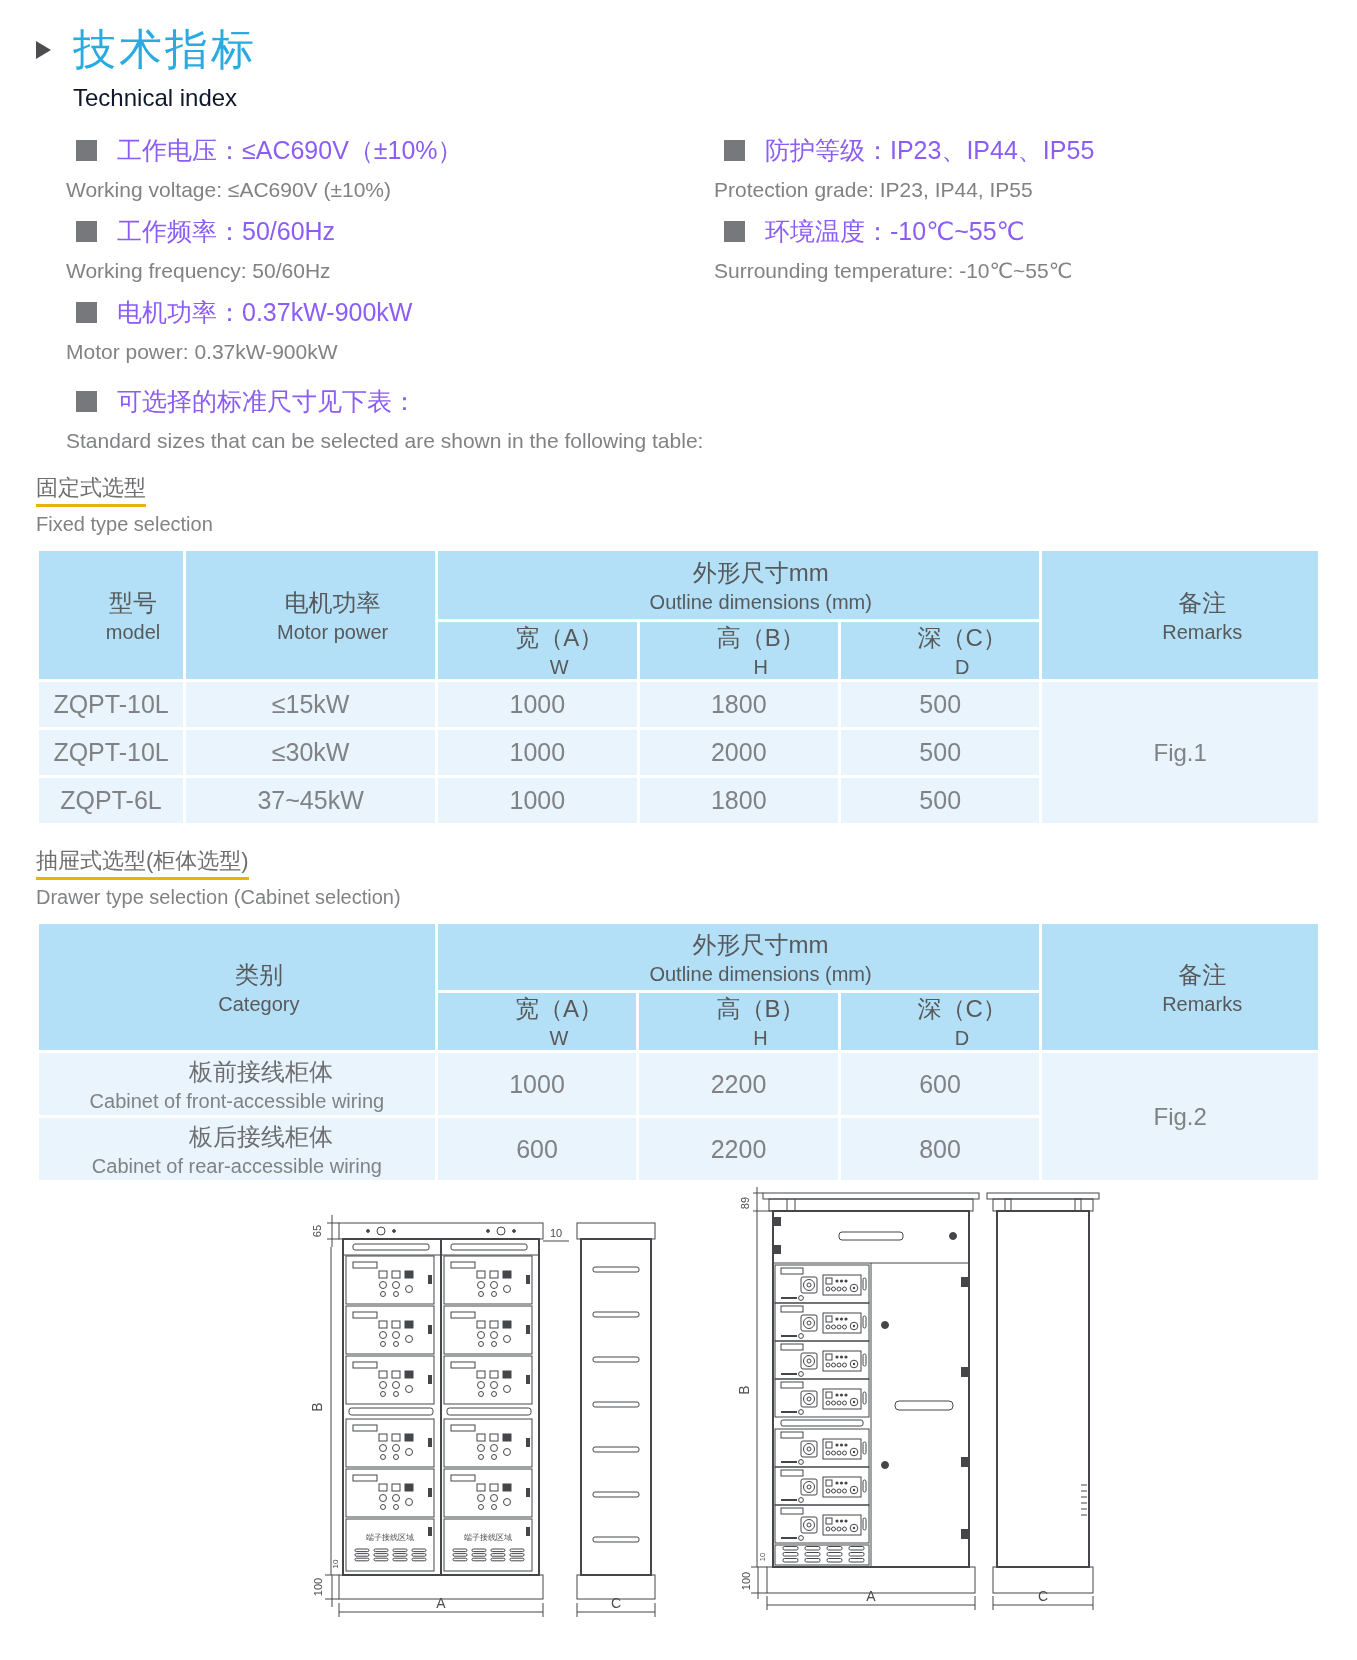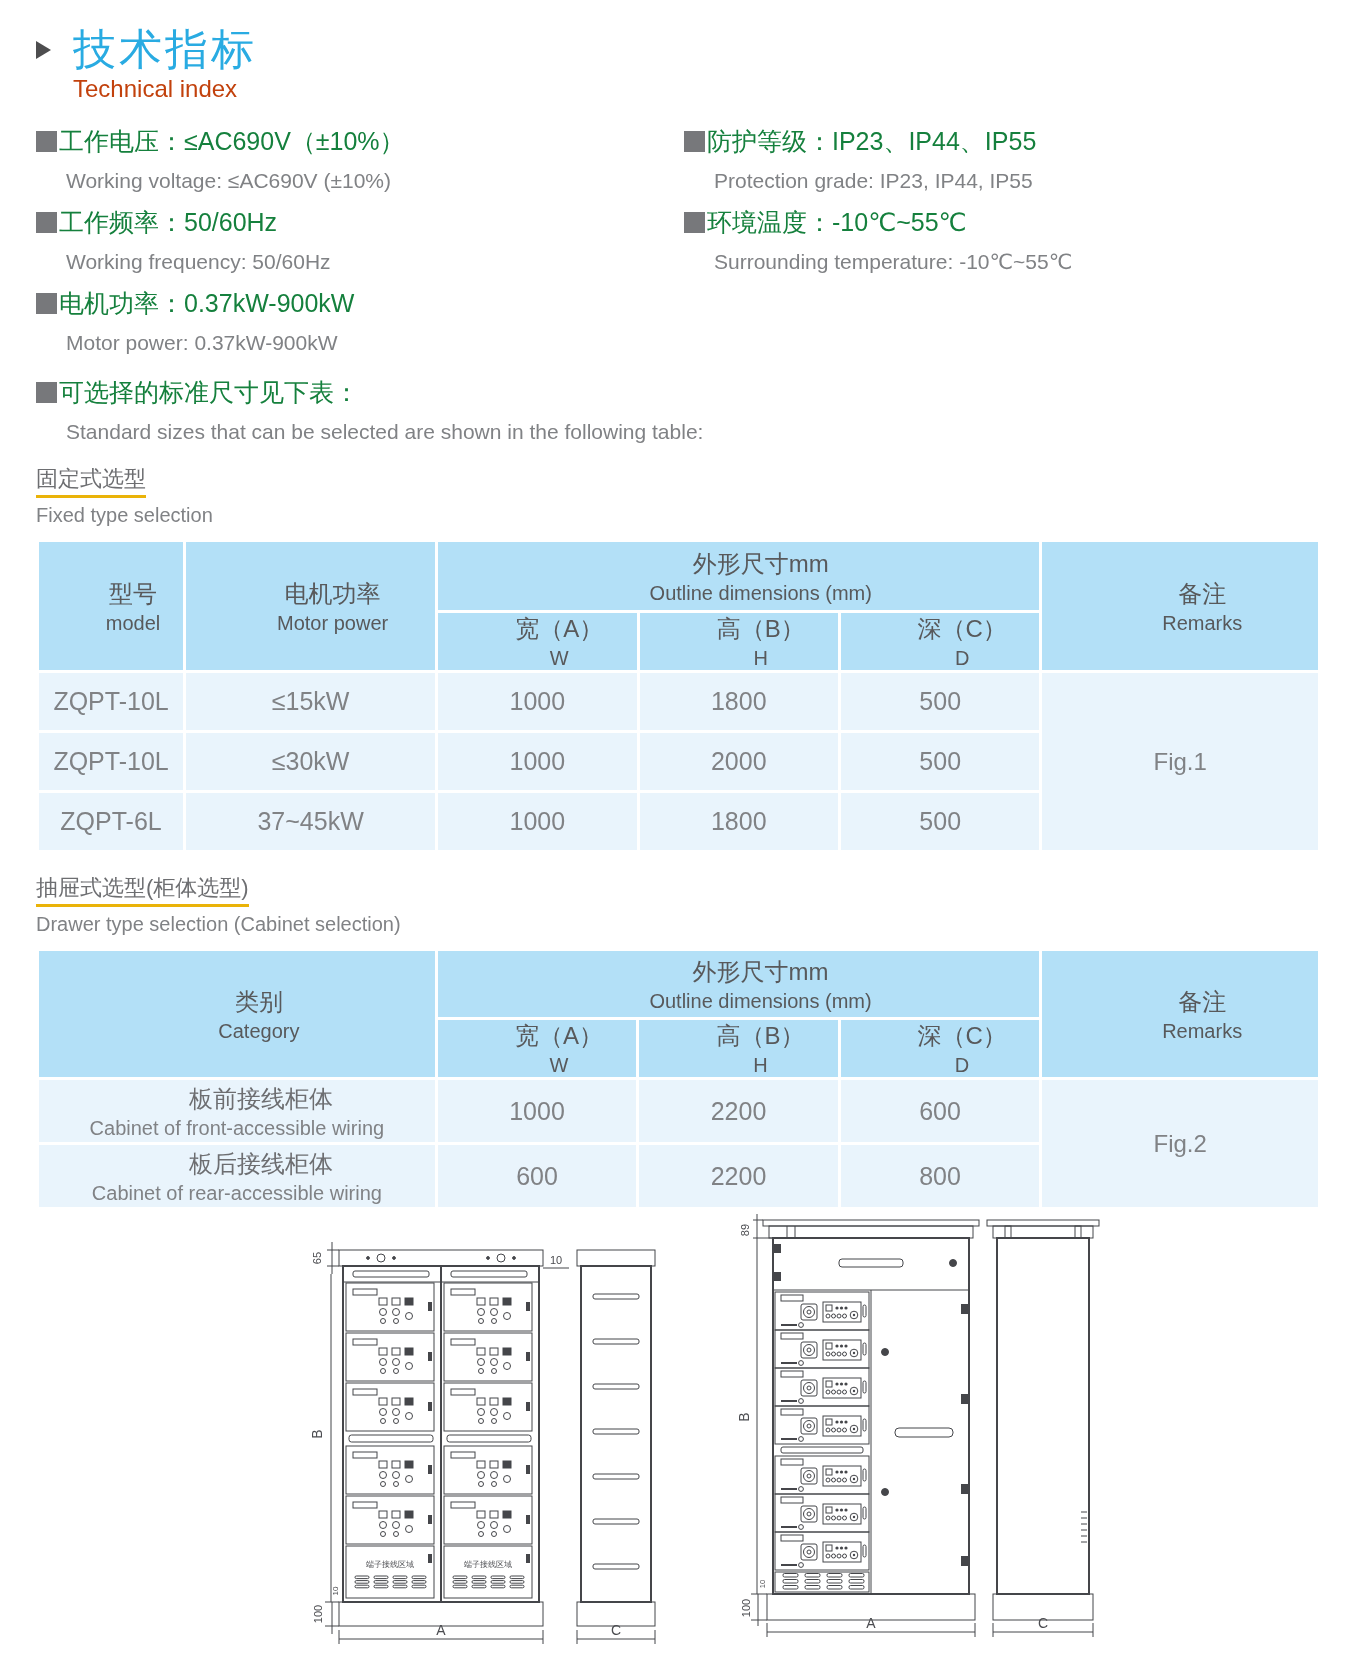--- a/index.html
+++ b/index.html
@@ -14,27 +14,27 @@
   
   .title-row { display:flex; gap:22px; }
   .tri {
     width:0; height:0; flex:none;
     border-left:15px solid #4d4d4f;
     border-top:9px solid transparent;
     border-bottom:9px solid transparent;
     margin-top:15px;
   }
   h1 { font-size:43px; font-weight:normal; color:#29abe2; letter-spacing:3px; line-height:1.1; }
-  .title-en { font-size:24px; color:#c2410c; margin-top:2px; }
+  .title-en { font-size:24px; color:#0f172a; margin-top:11px; }
 
   
   .specs { display:flex; margin-top:22px; }
   .spec-col-left { width:648px; flex:none; }
   .spec-col-right { flex:1; }
-  .spec-cn { font-size:25px; color:#15803d; display:flex; align-items:center; gap:2px; }
+  .spec-cn { font-size:25px; color:#8b5cf6; display:flex; align-items:center; gap:20px;margin-left:40px; }
   .bullet { width:21px; height:21px; background:#77787b; flex:none; }
   .spec-en { font-size:21px; color:#808285; margin:11px 0 13px 30px; }
   .intro { margin-top:8px; }
 
   
   .sec { margin-top:20px; }
   .sec-cn { font-size:22px; color:#6d6e71; display:inline-block; border-bottom:3px solid #eab308; padding-bottom:1px; }
   .sec-en { font-size:20px; color:#808285; margin-top:6px; }
 
   
@@ -43,21 +43,21 @@
   td { background:#e9f4fc; color:#808285; text-align:center; vertical-align:middle; }
   .th-cn { font-size:24px; }
   .th-en { font-size:20px; margin-top:2px; }
   .num { font-size:25px; }
   .model { font-size:25px; }
   .cat-cn { font-size:24px; color:#6d6e71;padding-left:48px; }
   .cat-en { font-size:20px; color:#808285; margin-top:2px; }
   .remark-cell { font-size:24px; }
   #t1 thead tr:nth-child(1) th { height:68px; }
   #t1 thead tr:nth-child(2) th { height:52px; }
-  #t1 tbody tr { height:57px;margin-top:44px; }
+  #t1 tbody tr { height:45px;margin-top:44px; }
   #t2 thead tr:nth-child(1) th { height:66px; }
   #t2 thead tr:nth-child(2) th { height:52px; }
   #t2 tbody tr { height:62px; }
 
   
   .note { margin-top:14px; font-size:21px; color:#808285; line-height:1.5; }
 
   
   .figures { margin-top:2px; display:flex; align-items:flex-end; justify-content:center; gap:78px; padding-left:64px; }
   figure { text-align:center; }

